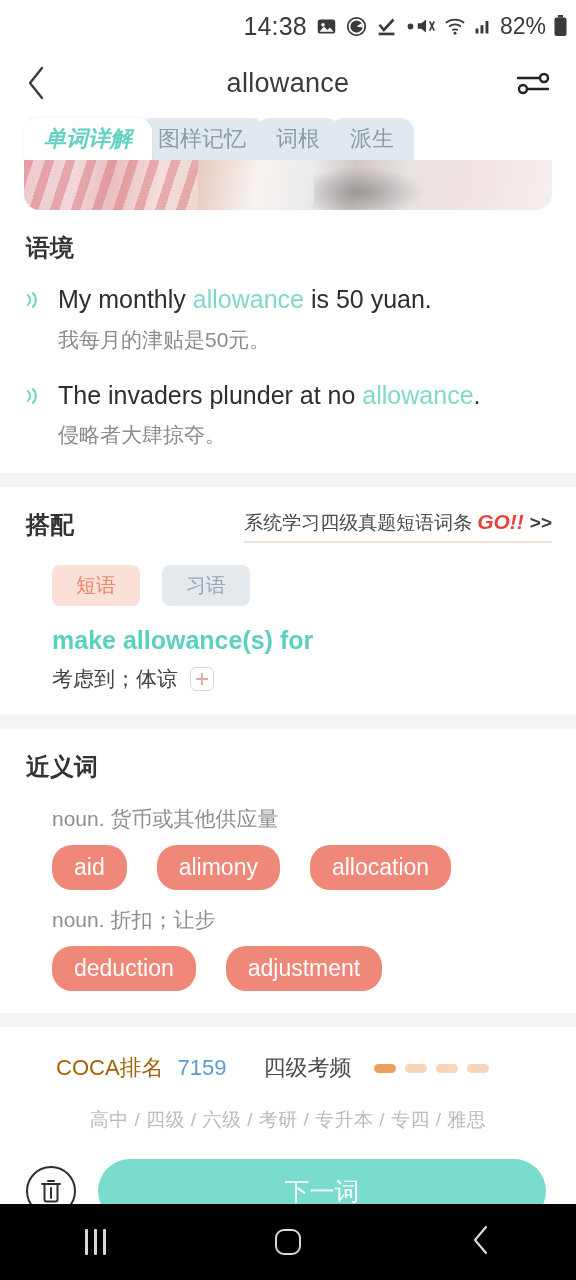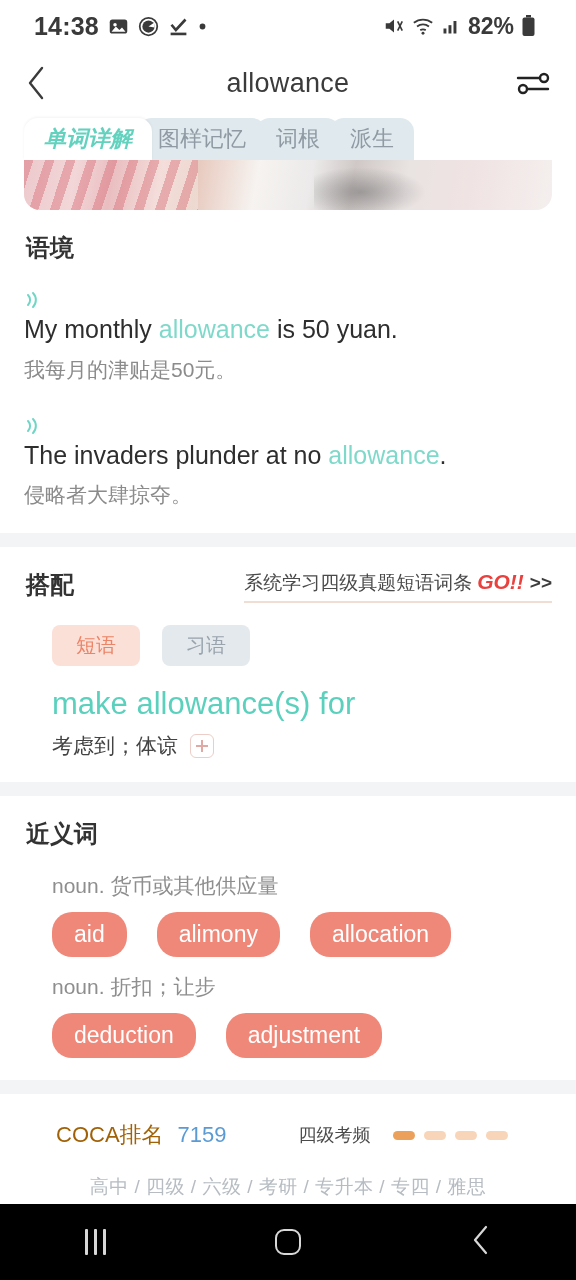--- a/index.html
+++ b/index.html
@@ -8,22 +8,22 @@
     width: 576px; height: 1280px;
     background: #ffffff;
     font-family: "Liberation Sans", "DejaVu Sans", sans-serif;
     overflow: hidden;
   }
   .phone { position: relative; width: 576px; height: 1280px; background: #ffffff; }
 
   
   .statusbar {
     height: 52px; display: flex; align-items: center;
-    justify-content: space-between;
-    padding: 0 40px 0 34px; background: #ffffff; font-weight: bold;
+    justify-content: flex-end;
+    padding: 0 8px 0 34px; background: #ffffff;
   }
   .sb-left { display: flex; align-items: center; gap: 9px; }
   .sb-time { font-size: 25px; color: #3a3a3a; letter-spacing: .2px; }
   .sb-right { display: flex; align-items: center; gap: 7px; }
   .sb-batt { font-size: 23px; color: #3a3a3a; }
   .ico { display: inline-block; line-height: 0; }
 
   
   .header {
     height: 62px; display: flex; align-items: center;
@@ -89,21 +89,21 @@
   .sec-title::after {
     content: ""; position: absolute; left: 0; right: 2px; bottom: 0;
     height: 9px; background: #a8e5db; z-index: -1;
   }
   .sec-title-row {
     display: flex; align-items: flex-end; justify-content: space-between;
   }
 
   
   .ctx-list { padding: 14px 0 18px 0; }
-  .ctx-item { display: flex; margin-bottom: 26px; flex-direction: column; }
+  .ctx-item { display: flex; margin-bottom: 26px; }
   .ctx-item:last-child { margin-bottom: 6px; }
   .spk { width: 34px; padding-top: 6px; flex-shrink: 0; }
   .ctx-body { flex: 1; }
   .ctx-en { font-size: 25px; color: #2e2e2e; line-height: 1.26; }
   .ctx-en .hl { color: #7fd9ca; }
   .ctx-cn { font-size: 21px; color: #8b8b8b; margin-top: 10px; }
 
   
   .promo {
     display: flex; align-items: baseline; gap: 2px;
@@ -115,21 +115,21 @@
   .promo-arr { font-size: 19px; color: #3d3d3d; font-weight: bold; margin-left: 4px; }
 
   .chiprow { display: flex; gap: 22px; padding: 18px 0 6px 28px; }
   .chip {
     padding: 7px 24px; border-radius: 8px; font-size: 20px;
   }
   .chip.pink { background: #fbe0d8; color: #ec8468; }
   .chip.gray { background: #e4e9ed; color: #9aa4ad; }
 
   .coll-block { padding: 14px 0 22px 28px; }
-  .coll-en { font-size: 31px; color: #5bd1bd; font-weight: normal; }
+  .coll-en { font-size: 25px; color: #5bd1bd; font-weight: bold; }
   .coll-cn-row { display: flex; align-items: center; gap: 12px; margin-top: 10px; }
   .coll-cn { font-size: 21px; color: #434343; }
   .plusbox {
     width: 24px; height: 24px; border: 1.6px solid #eccdc8;
     border-radius: 6px; position: relative;
   }
   .plusbox::before, .plusbox::after {
     content: ""; position: absolute; background: #e0a9a3;
   }
   .plusbox::before { left: 5px; right: 5px; top: 10.2px; height: 1.8px; }
@@ -143,21 +143,21 @@
     background: #f0887a; color: #ffffff; font-size: 23px;
     padding: 9px 22px; border-radius: 20px; white-space: nowrap;
   }
   .syn-pad-bottom { height: 22px; }
 
   
   .meta { background: #ffffff; padding: 0 24px; }
   .meta-row { display: flex; align-items: center; padding: 26px 0 0 32px; }
   .meta-label { font-size: 22px; color: #a16207; }
   .meta-val { font-size: 22px; color: #5b9bd5; margin-left: 14px; }
-  .meta-label2 { font-size: 18px; color: #4b4b4b; margin-left: 72px; font-family: Liberation Serif, serif; }
+  .meta-label2 { font-size: 22px; color: #4b4b4b; margin-left: 37px; font-family: Liberation Serif, serif; }
   .freq { display: flex; gap: 9px; margin-left: 22px; }
   .freq i { display: block; width: 22px; height: 9px; border-radius: 5px; background: #f8d5b8; }
   .freq i.on { background: #eba15c; }
   .levels {
     text-align: center; font-size: 19px; color: #b6bcc2;
     padding: 24px 0 0 0; letter-spacing: .5px;
   }
 
   
   .actions {

